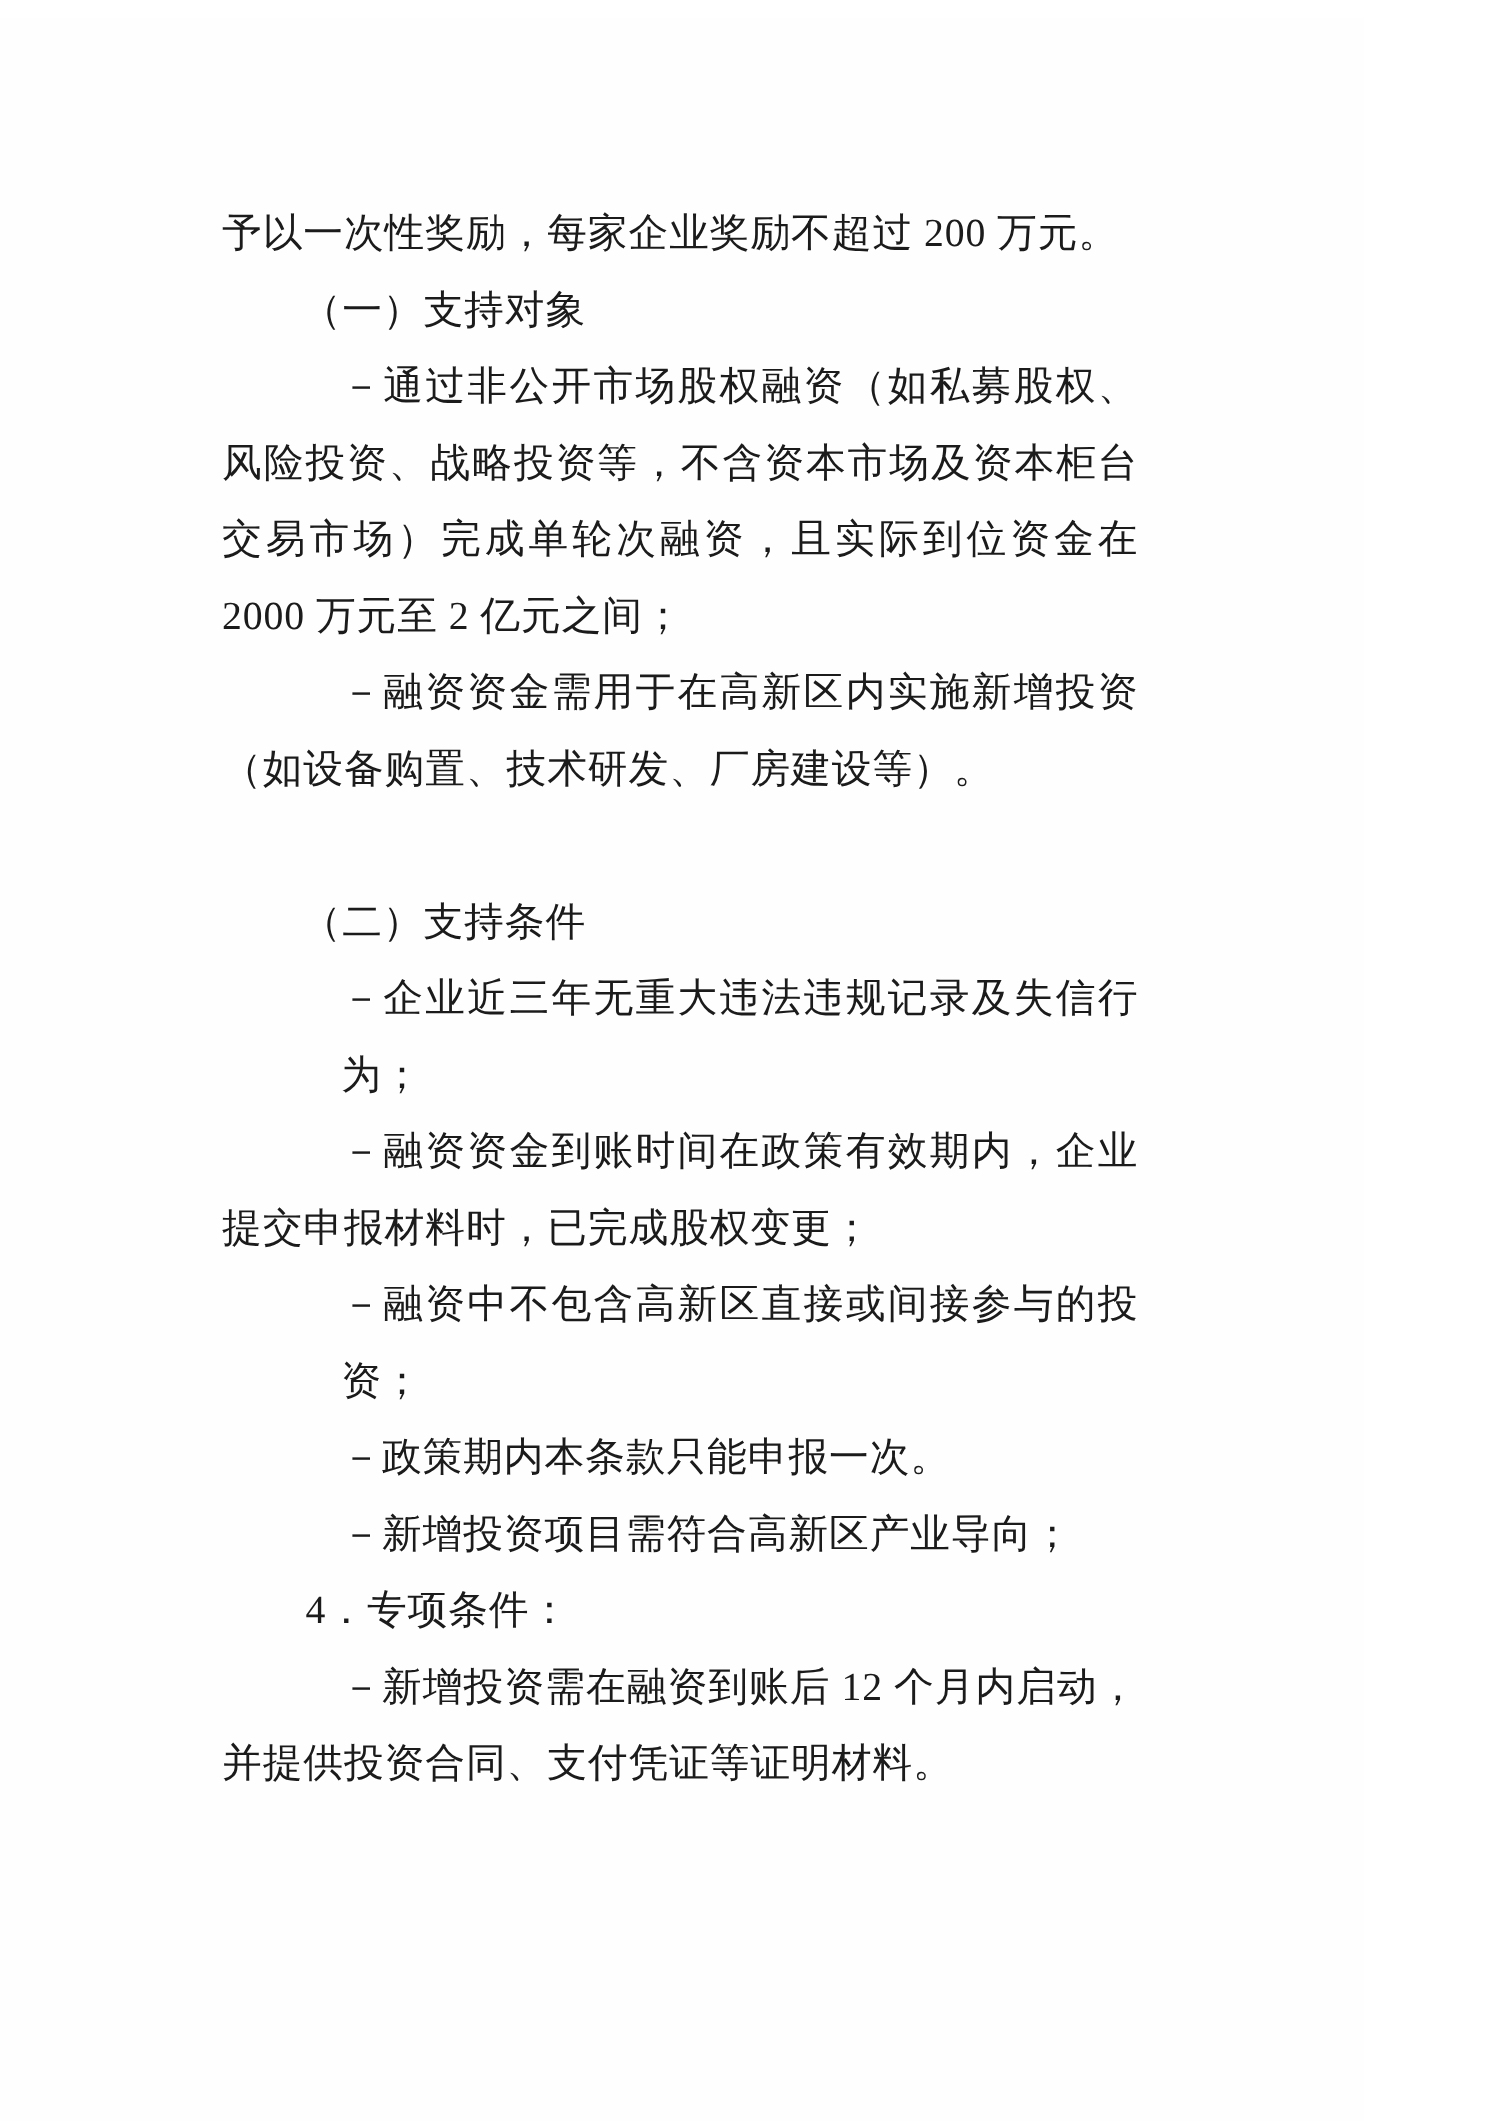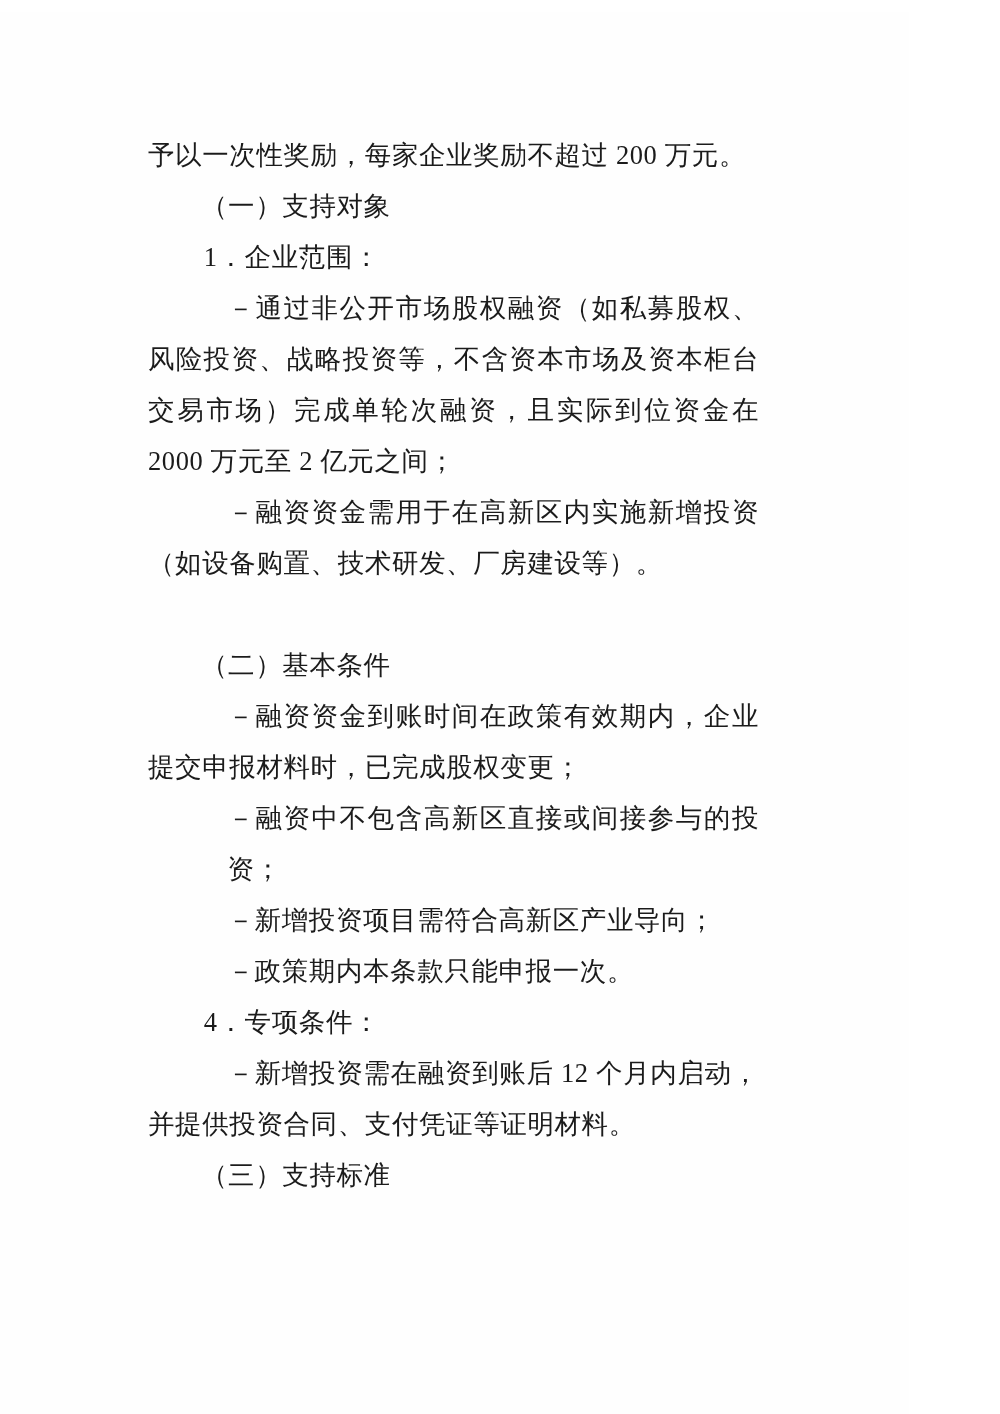--- a/index.html
+++ b/index.html
@@ -61,41 +61,40 @@
 </head>
 <body>
 
 <div class="page">
   <div class="doc-body">
 
     <p class="p-flow">予以一次性奖励，每家企业奖励不超过 200 万元。</p>
 
     <p class="p-indent1">（一）支持对象</p>
 
-    <p class="p-indent-num">1．企业范围：</p>
 
     <p class="p-hang-dash">－通过非公开市场股权融资（如私募股权、风险投资、战略投资等，不含资本市场及资本柜台交易市场）完成单轮次融资，且实际到位资金在 2000 万元至 2 亿元之间；</p>
 
     <p class="p-hang-dash">－融资资金需用于在高新区内实施新增投资（如设备购置、技术研发、厂房建设等）。</p>
 
     <div class="spacer"></div>
 
-    <p class="p-indent1">（二）基本条件</p>
+    <p class="p-indent1">（二）支持条件</p>
 
 
+    <p class="p-indent-dash">－企业近三年无重大违法违规记录及失信行为；</p>
 
     <p class="p-hang-dash">－融资资金到账时间在政策有效期内，企业提交申报材料时，已完成股权变更；</p>
 
     <p class="p-indent-dash">－融资中不包含高新区直接或间接参与的投资；</p>
 
+    <p class="p-indent-dash">－政策期内本条款只能申报一次。</p>
+
     <p class="p-indent-dash">－新增投资项目需符合高新区产业导向；</p>
-
-    <p class="p-indent-dash">－政策期内本条款只能申报一次。</p>
 
     <p class="p-indent-num">4．专项条件：</p>
 
 
     <p class="p-hang-dash">－新增投资需在融资到账后 12 个月内启动，并提供投资合同、支付凭证等证明材料。</p>
 
-    <p class="p-indent1">（三）支持标准</p>
 
   </div>
 </div>
 
 </body></html>

